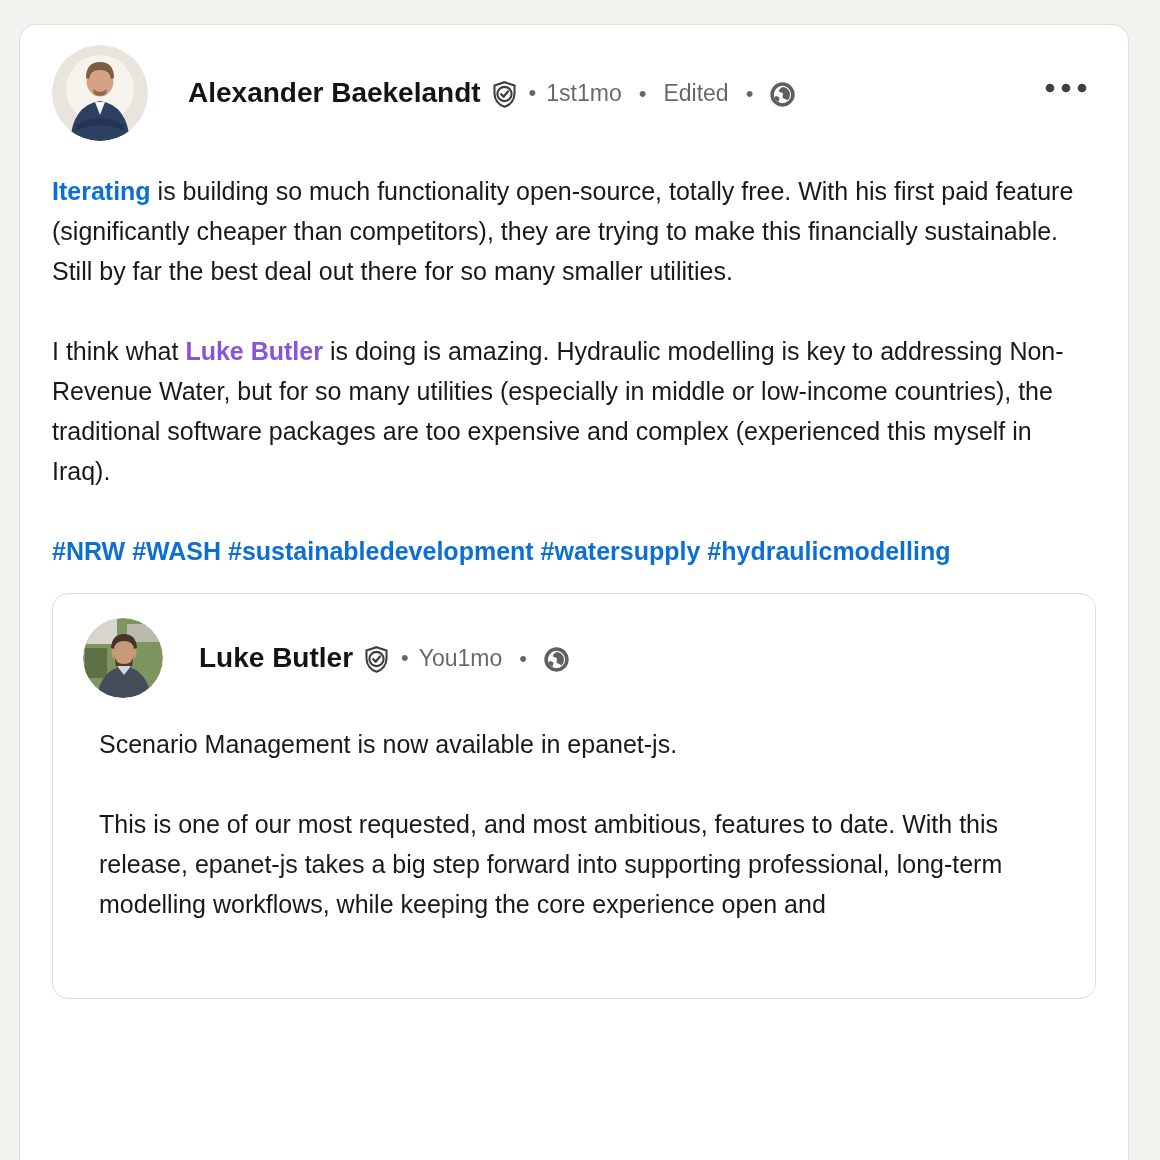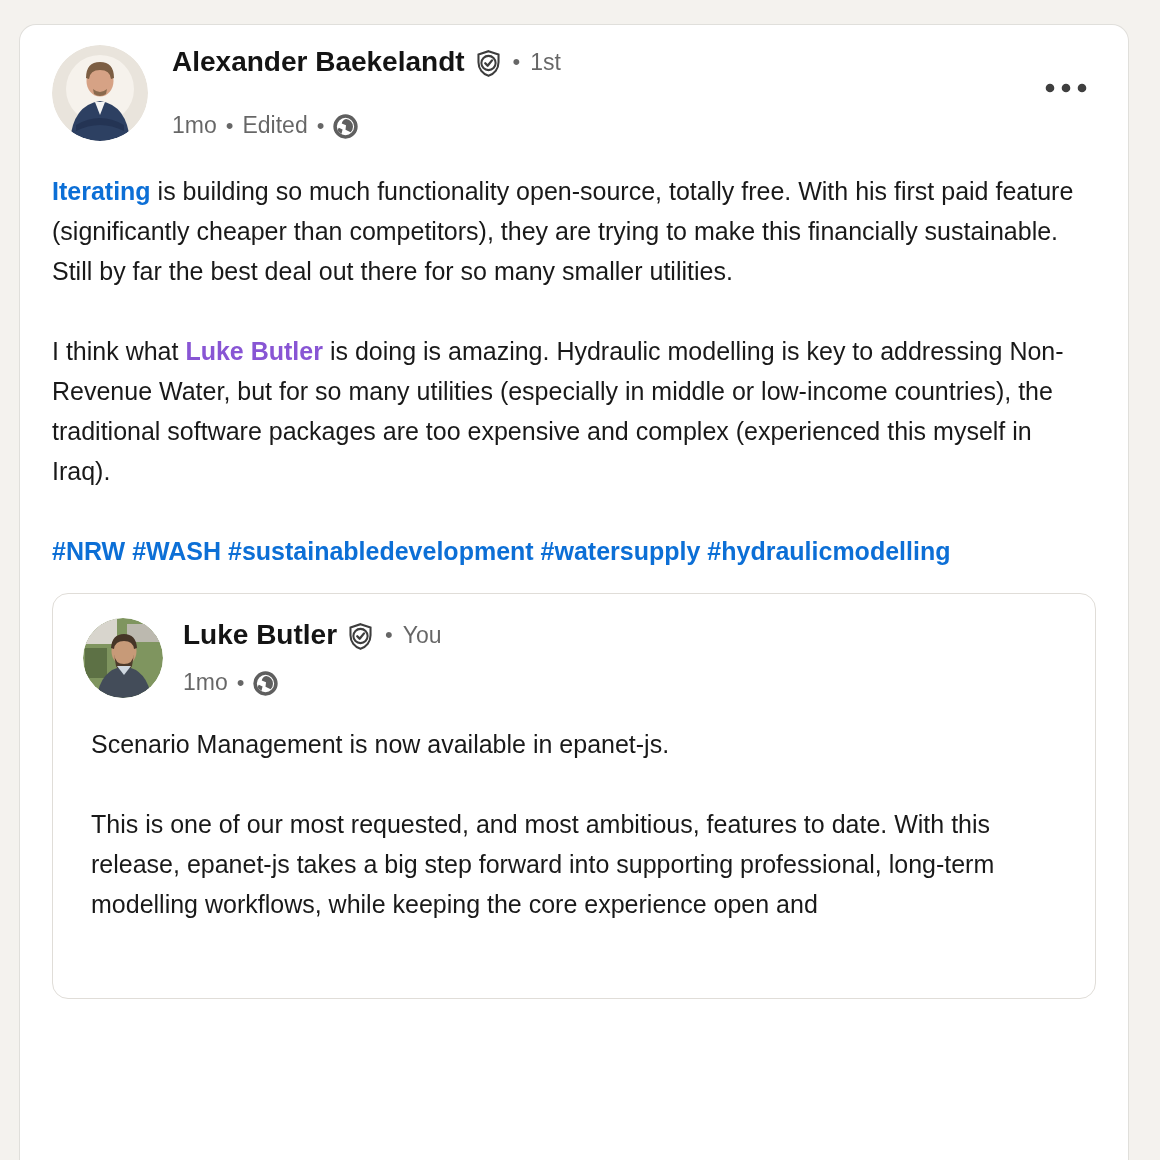--- a/index.html
+++ b/index.html
@@ -14,29 +14,29 @@
     position:absolute;left:20px;top:25px;width:1108px;height:1200px;
     background:#ffffff;border-radius:16px;
     box-shadow:0 0 0 1px rgba(0,0,0,0.08);
     overflow:hidden;
   }
   
   .post-header{display:flex;gap:24px;padding:20px 120px 0 32px;}
   .avatar{border-radius:50%;flex:0 0 auto;overflow:hidden;display:block;}
   .avatar-main{width:96px;height:96px;}
   .avatar-embed{width:80px;height:80px;}
-  .author-block{display:flex;flex-direction:column;justify-content:space-between;min-width:0;}
+  .author-block{display:flex;flex-direction:row;justify-content:flex-start;min-width:0;margin-left:16px;}
   .name-row{display:flex;align-items:center;gap:9px;line-height:34px;}
   .author-name{font-weight:700;font-size:28px;color:rgba(0,0,0,0.92);}
   .badge{width:29px;height:29px;margin-top:2px;}
   .meta-dot{color:rgba(0,0,0,0.6);font-size:22px;margin:0 1px;}
   .degree,.relation{color:rgba(0,0,0,0.6);font-size:23px;}
   .headline{color:rgba(0,0,0,0.6);font-size:23px;line-height:30px;
     white-space:nowrap;overflow:hidden;text-overflow:ellipsis;}
-  .meta-row{display:flex;align-items:center;gap:8px;color:rgba(0,0,0,0.6);
+  .meta-row{display:flex;align-items:center;gap:16px;color:rgba(0,0,0,0.6);
     font-size:23px;line-height:31px;}
   .globe{width:25px;height:25px;margin-top:2px;}
   .menu-btn{
     position:absolute;top:46px;right:34px;width:56px;height:34px;
     background:none;border:none;cursor:pointer;display:flex;
     align-items:center;justify-content:center;padding:0;
   }
   
   .post-body{padding:0 32px;margin-top:30px;font-size:25px;line-height:40px;}
   .post-body p{margin:40px 0 0;}
@@ -44,21 +44,21 @@
   .seg-mention{color:#8855d4;font-weight:600;cursor:pointer;}
   .seg-link{color:#0c6fd6;font-weight:600;cursor:pointer;}
   .seg-hashtag{color:#0c6fd6;font-weight:700;cursor:pointer;margin-top:44px;}
   
   .embedded-card{
     margin:22px 32px 0;border:1.5px solid #e0ddd8;border-radius:16px;
     padding:24px 30px 60px;min-height:320px;
   }
   .embed-header{display:flex;gap:20px;}
   .embed-body{margin-top:26px;font-size:25px;line-height:40px;}
-  .embed-body p{margin:40px 8px 0;}
+  .embed-body p{margin:40px 16px 0;}
   .embed-body p:first-child{margin-top:0;}
 </style>
 </head>
 <body>
 
 <article class="post-card">
 
   <button class="menu-btn" aria-label="post options">
     <svg width="46" height="12" viewBox="0 0 46 12">
       <circle cx="7" cy="6" r="4.3" fill="#3f3f3f"></circle>

